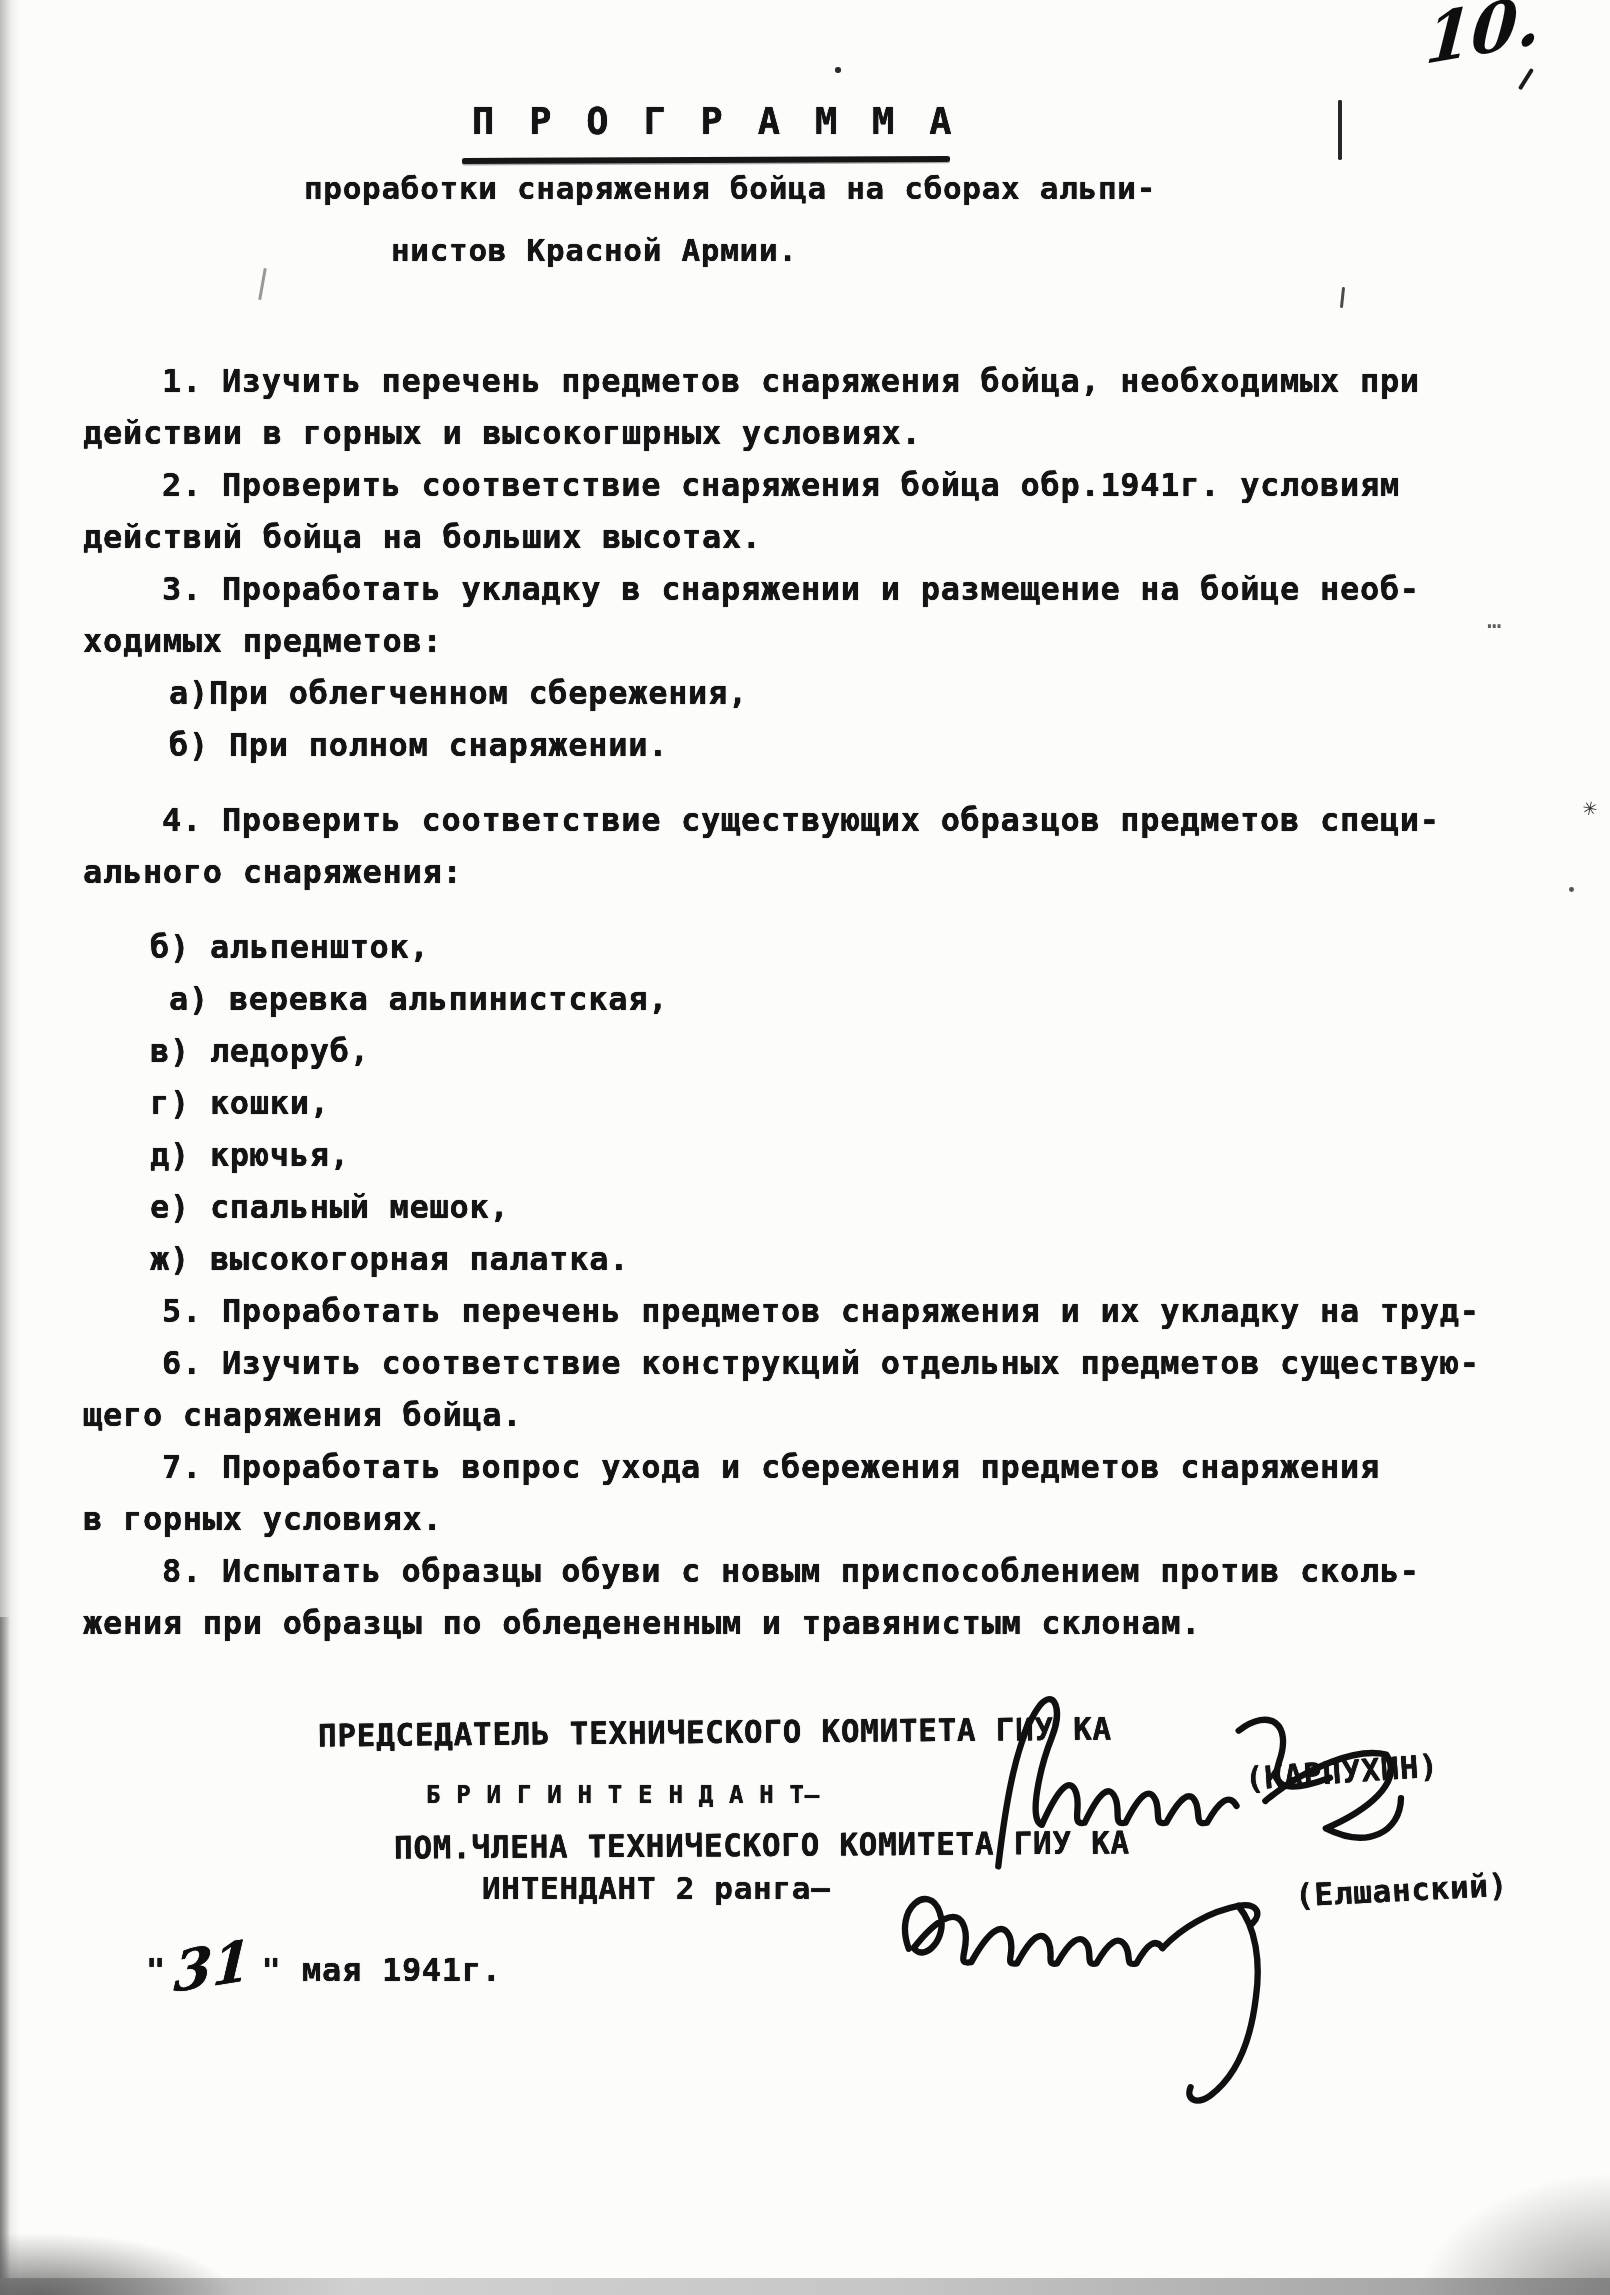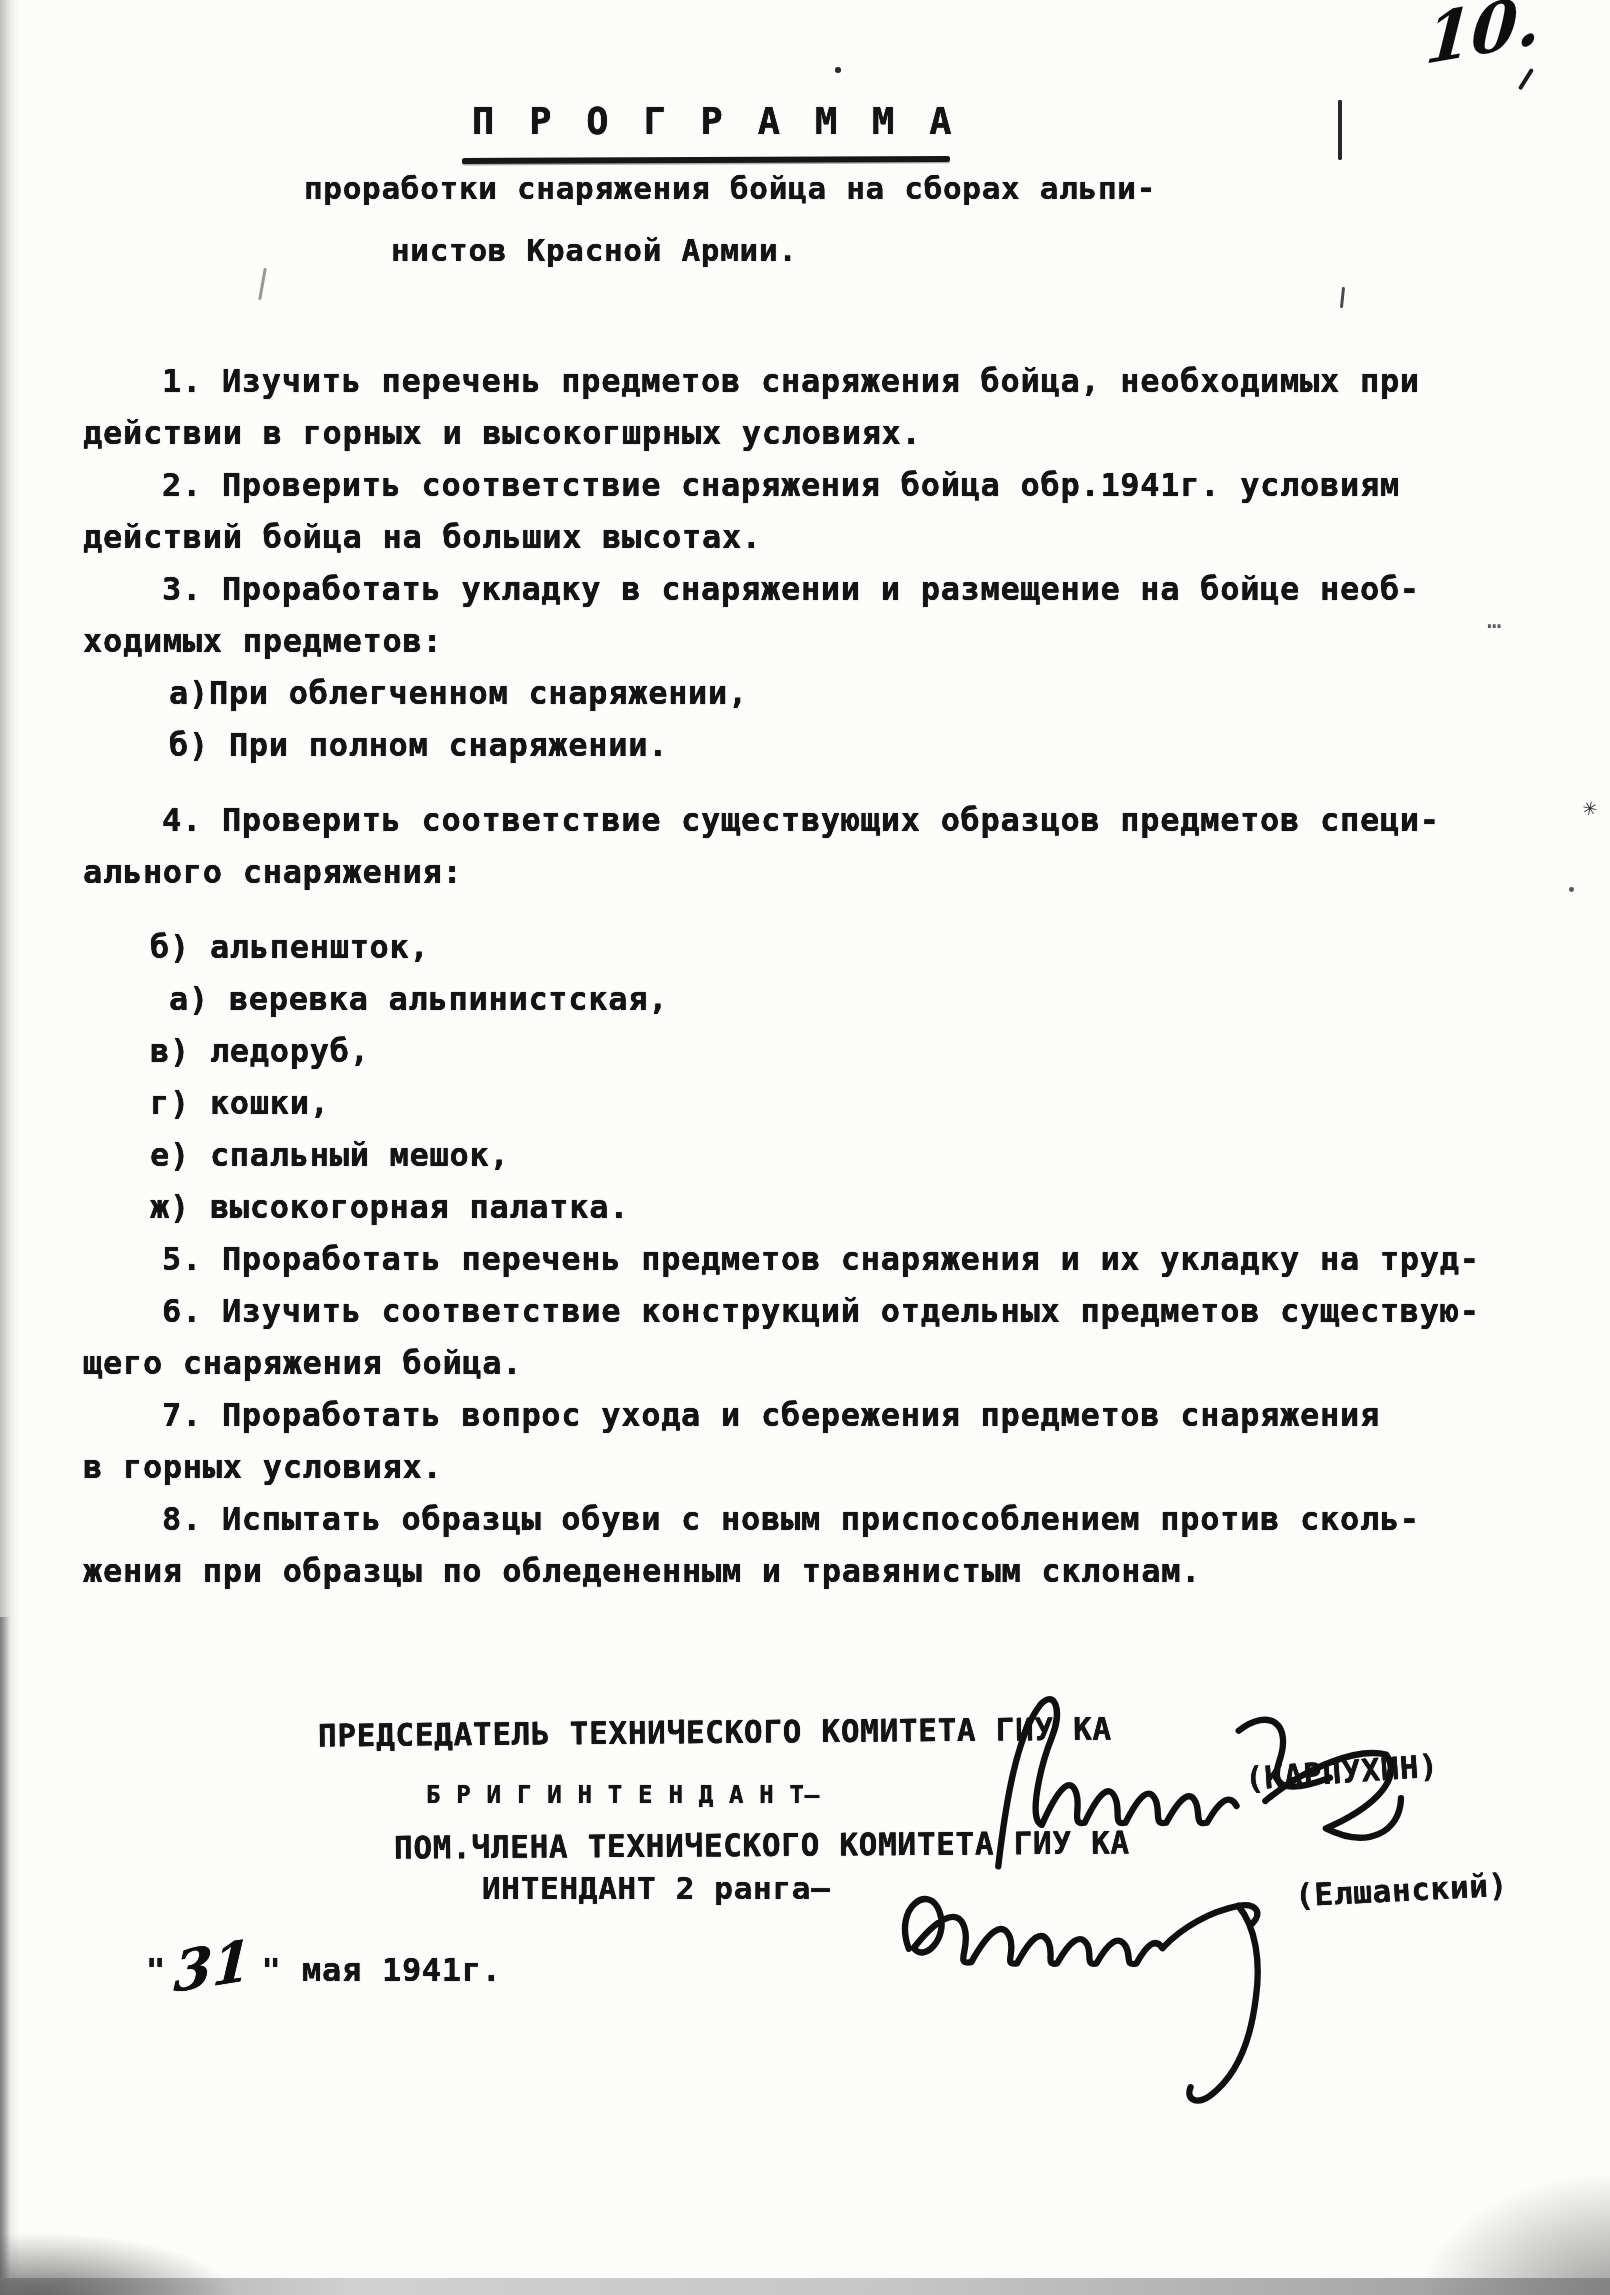--- a/index.html
+++ b/index.html
@@ -109,28 +109,29 @@
   <div class="typed subtitle1">проработки снаряжения бойца на сборах альпи-</div>
   <div class="typed subtitle2">нистов Красной Армии.</div>
 
   <div class="doc-body">
     <div class="typed line ind">1. Изучить перечень предметов снаряжения бойца, необходимых при</div>
     <div class="typed line flush">действии в горных и высокогшрных условиях.</div>
     <div class="typed line ind">2. Проверить соответствие снаряжения бойца обр.1941г. условиям</div>
     <div class="typed line flush">действий бойца на больших высотах.</div>
     <div class="typed line ind">3. Проработать укладку в снаряжении и размещение на бойце необ-</div>
     <div class="typed line flush">ходимых предметов:</div>
-    <div class="typed line ind2">а)При облегченном снаряжении,</div>
+    <div class="typed line ind2">а)При облегченном сбережения,</div>
     <div class="typed line ind2">б) При полном снаряжении.</div>
     <div class="typed line ind gap">4. Проверить соответствие существующих образцов предметов специ-</div>
     <div class="typed line flush">ального снаряжения:</div>
     <div class="typed line sub gap">б) альпеншток,</div>
     <div class="typed line ind2">а) веревка альпинистская,</div>
     <div class="typed line sub">в) ледоруб,</div>
     <div class="typed line sub">г) кошки,</div>
+    <div class="typed line sub">д) крючья,</div>
     <div class="typed line sub">е) спальный мешок,</div>
     <div class="typed line sub">ж) высокогорная палатка.</div>
     <div class="typed line ind">5. Проработать перечень предметов снаряжения и их укладку на труд-</div>
     <div class="typed line ind">6. Изучить соответствие конструкций отдельных предметов существую-</div>
     <div class="typed line flush">щего снаряжения бойца.</div>
     <div class="typed line ind">7. Проработать вопрос ухода и сбережения предметов снаряжения</div>
     <div class="typed line flush">в горных условиях.</div>
     <div class="typed line ind">8. Испытать образцы обуви с новым приспособлением против сколь-</div>
     <div class="typed line flush">жения при образцы по обледененным и травянистым склонам.</div>
   </div>

